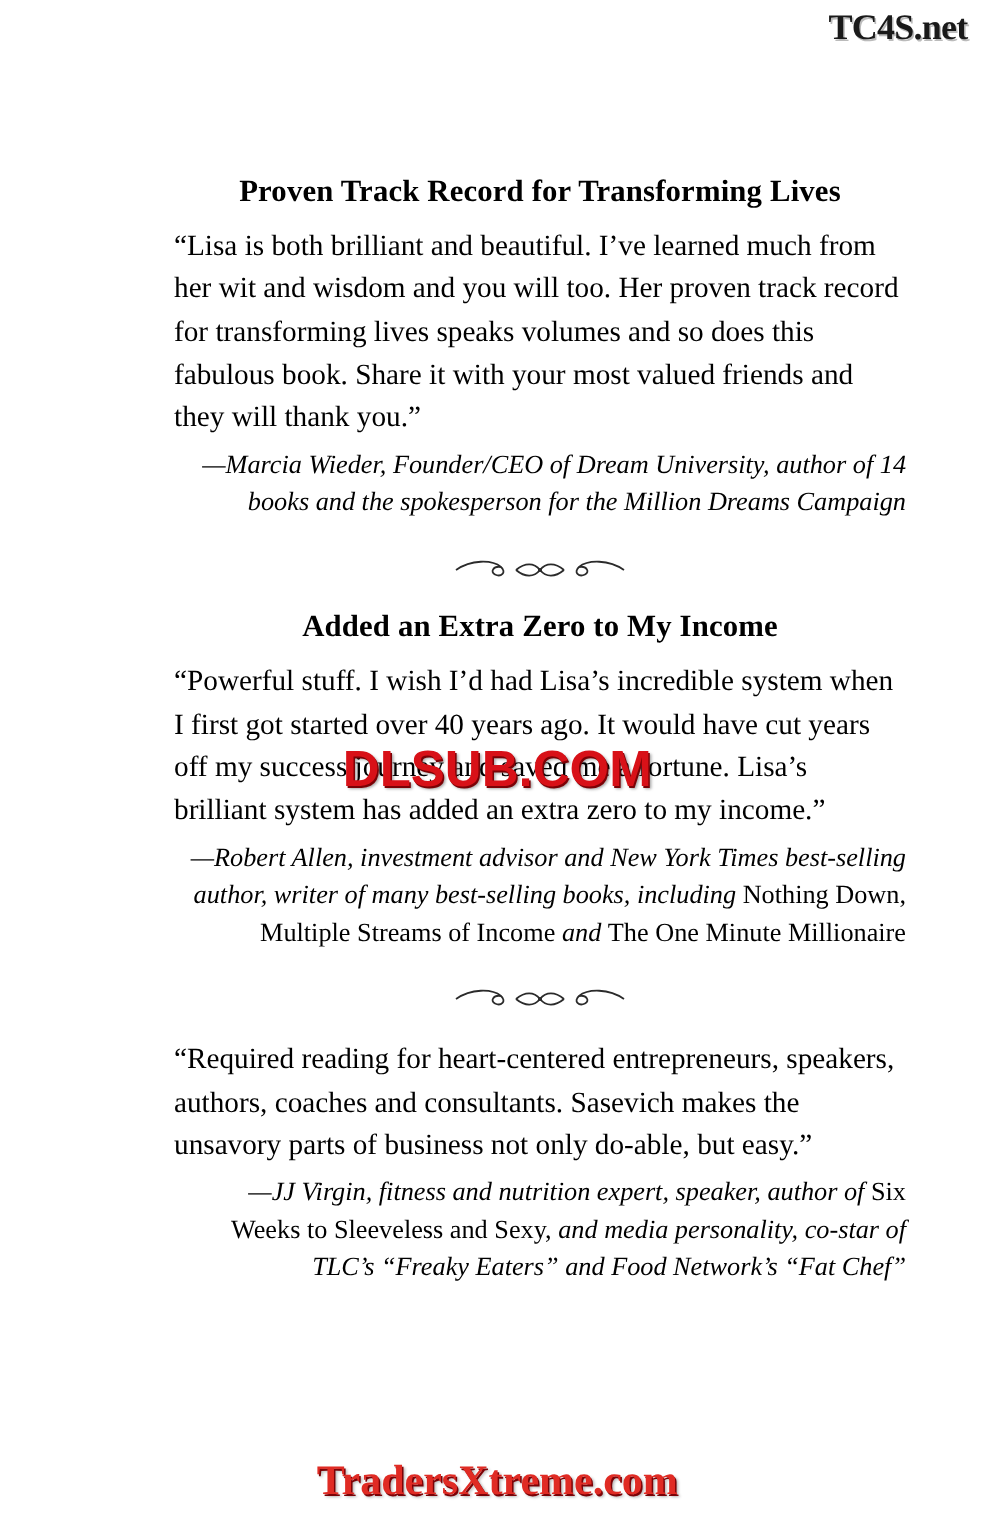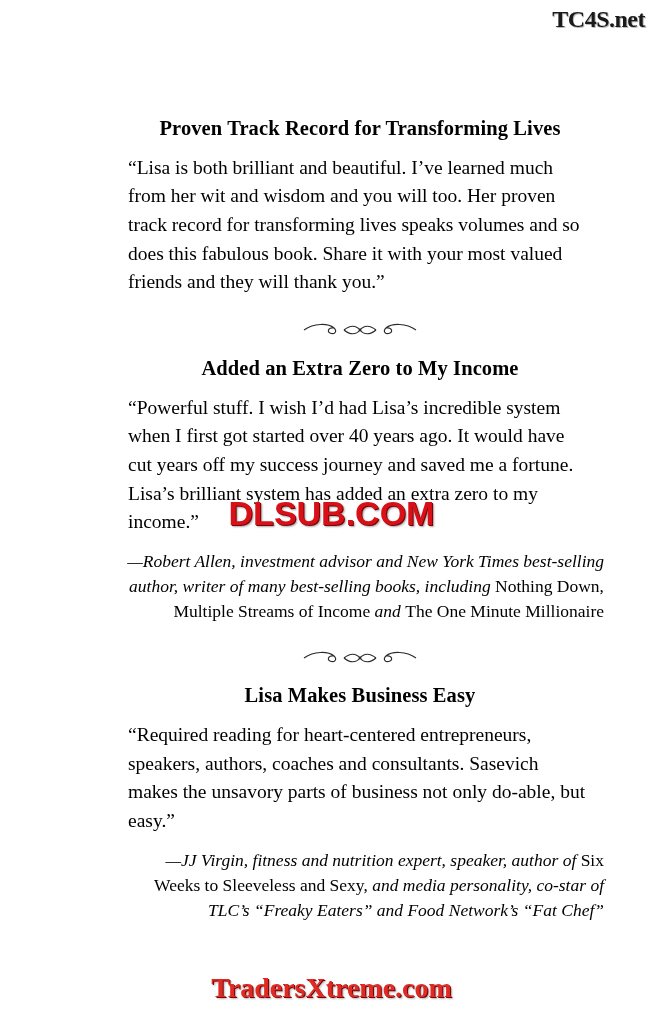--- a/index.html
+++ b/index.html
@@ -68,21 +68,21 @@
     font-weight: bold;
     font-size: 20.5px;
     letter-spacing: 0.1px;
     margin: 0 0 9px 0;
     line-height: 1.25;
   }
 
   .quote {
     font-size: 19.5px;
     line-height: 1.47;
-    margin: 12px;
+    margin: 0;
     text-align: left;
   }
 
   .attrib {
     font-size: 17.5px;
     line-height: 1.44;
     font-style: italic;
     text-align: right;
     margin: 3px 0 0 0;
   }
@@ -102,20 +102,21 @@
 </head>
 <body>
 
 <div class="wm-top">TC4S.net</div>
 
 <div class="page">
 
   <section class="block">
     <h2 class="sec-title">Proven Track Record for Transforming Lives</h2>
     <p class="quote">“Lisa is both brilliant and beautiful. I’ve learned much from her wit and wisdom and you will too. Her proven track record for transforming lives speaks volumes and so does this fabulous book. Share it with your most valued friends and they will thank you.”</p>
+    <p class="attrib">—Marcia Wieder, Founder/CEO of Dream University, author of 14 books and the spokesperson for the Million Dreams Campaign</p>
   </section>
 
   <div class="ornament">
     <svg width="120" height="16" viewBox="0 0 120 16" xmlns="http://www.w3.org/2000/svg">
       <g fill="none" stroke="#2b2b2b" stroke-width="1.2">
         <path d="M4 8 C 14 1, 28 1, 34 6 C 38 9.5, 34 13, 30 11 C 26.5 9.2, 29 5, 34 6"></path>
         <path d="M116 8 C 106 1, 92 1, 86 6 C 82 9.5, 86 13, 90 11 C 93.5 9.2, 91 5, 86 6"></path>
         <path d="M44 8 C 50 3, 56 3, 60 8 C 64 13, 70 13, 76 8"></path>
         <path d="M44 8 C 50 13, 56 13, 60 8 C 64 3, 70 3, 76 8"></path>
       </g>
@@ -137,21 +138,20 @@
         <path d="M4 8 C 14 1, 28 1, 34 6 C 38 9.5, 34 13, 30 11 C 26.5 9.2, 29 5, 34 6"></path>
         <path d="M116 8 C 106 1, 92 1, 86 6 C 82 9.5, 86 13, 90 11 C 93.5 9.2, 91 5, 86 6"></path>
         <path d="M44 8 C 50 3, 56 3, 60 8 C 64 13, 70 13, 76 8"></path>
         <path d="M44 8 C 50 13, 56 13, 60 8 C 64 3, 70 3, 76 8"></path>
       </g>
       <circle cx="60" cy="8" r="1.4" fill="#2b2b2b"></circle>
     </svg>
   </div>
 
   <section class="block">
-    <h2 class="sec-title">Lisa Makes Business Easy</h2>
     <p class="quote">“Required reading for heart-centered entrepreneurs, speakers, authors, coaches and consultants. Sasevich makes the unsavory parts of business not only do-able, but easy.”</p>
     <p class="attrib">
       <span>—JJ Virgin, fitness and nutrition expert, speaker, author of </span><span class="rom">Six Weeks to Sleeveless and Sexy, </span><span>and media personality, co-star of TLC’s “Freaky Eaters” and Food Network’s “Fat Chef”</span>
     </p>
   </section>
 
 </div>
 
 <div class="wm-mid">DLSUB.COM</div>
 <div class="wm-bottom">TradersXtreme.com</div>

